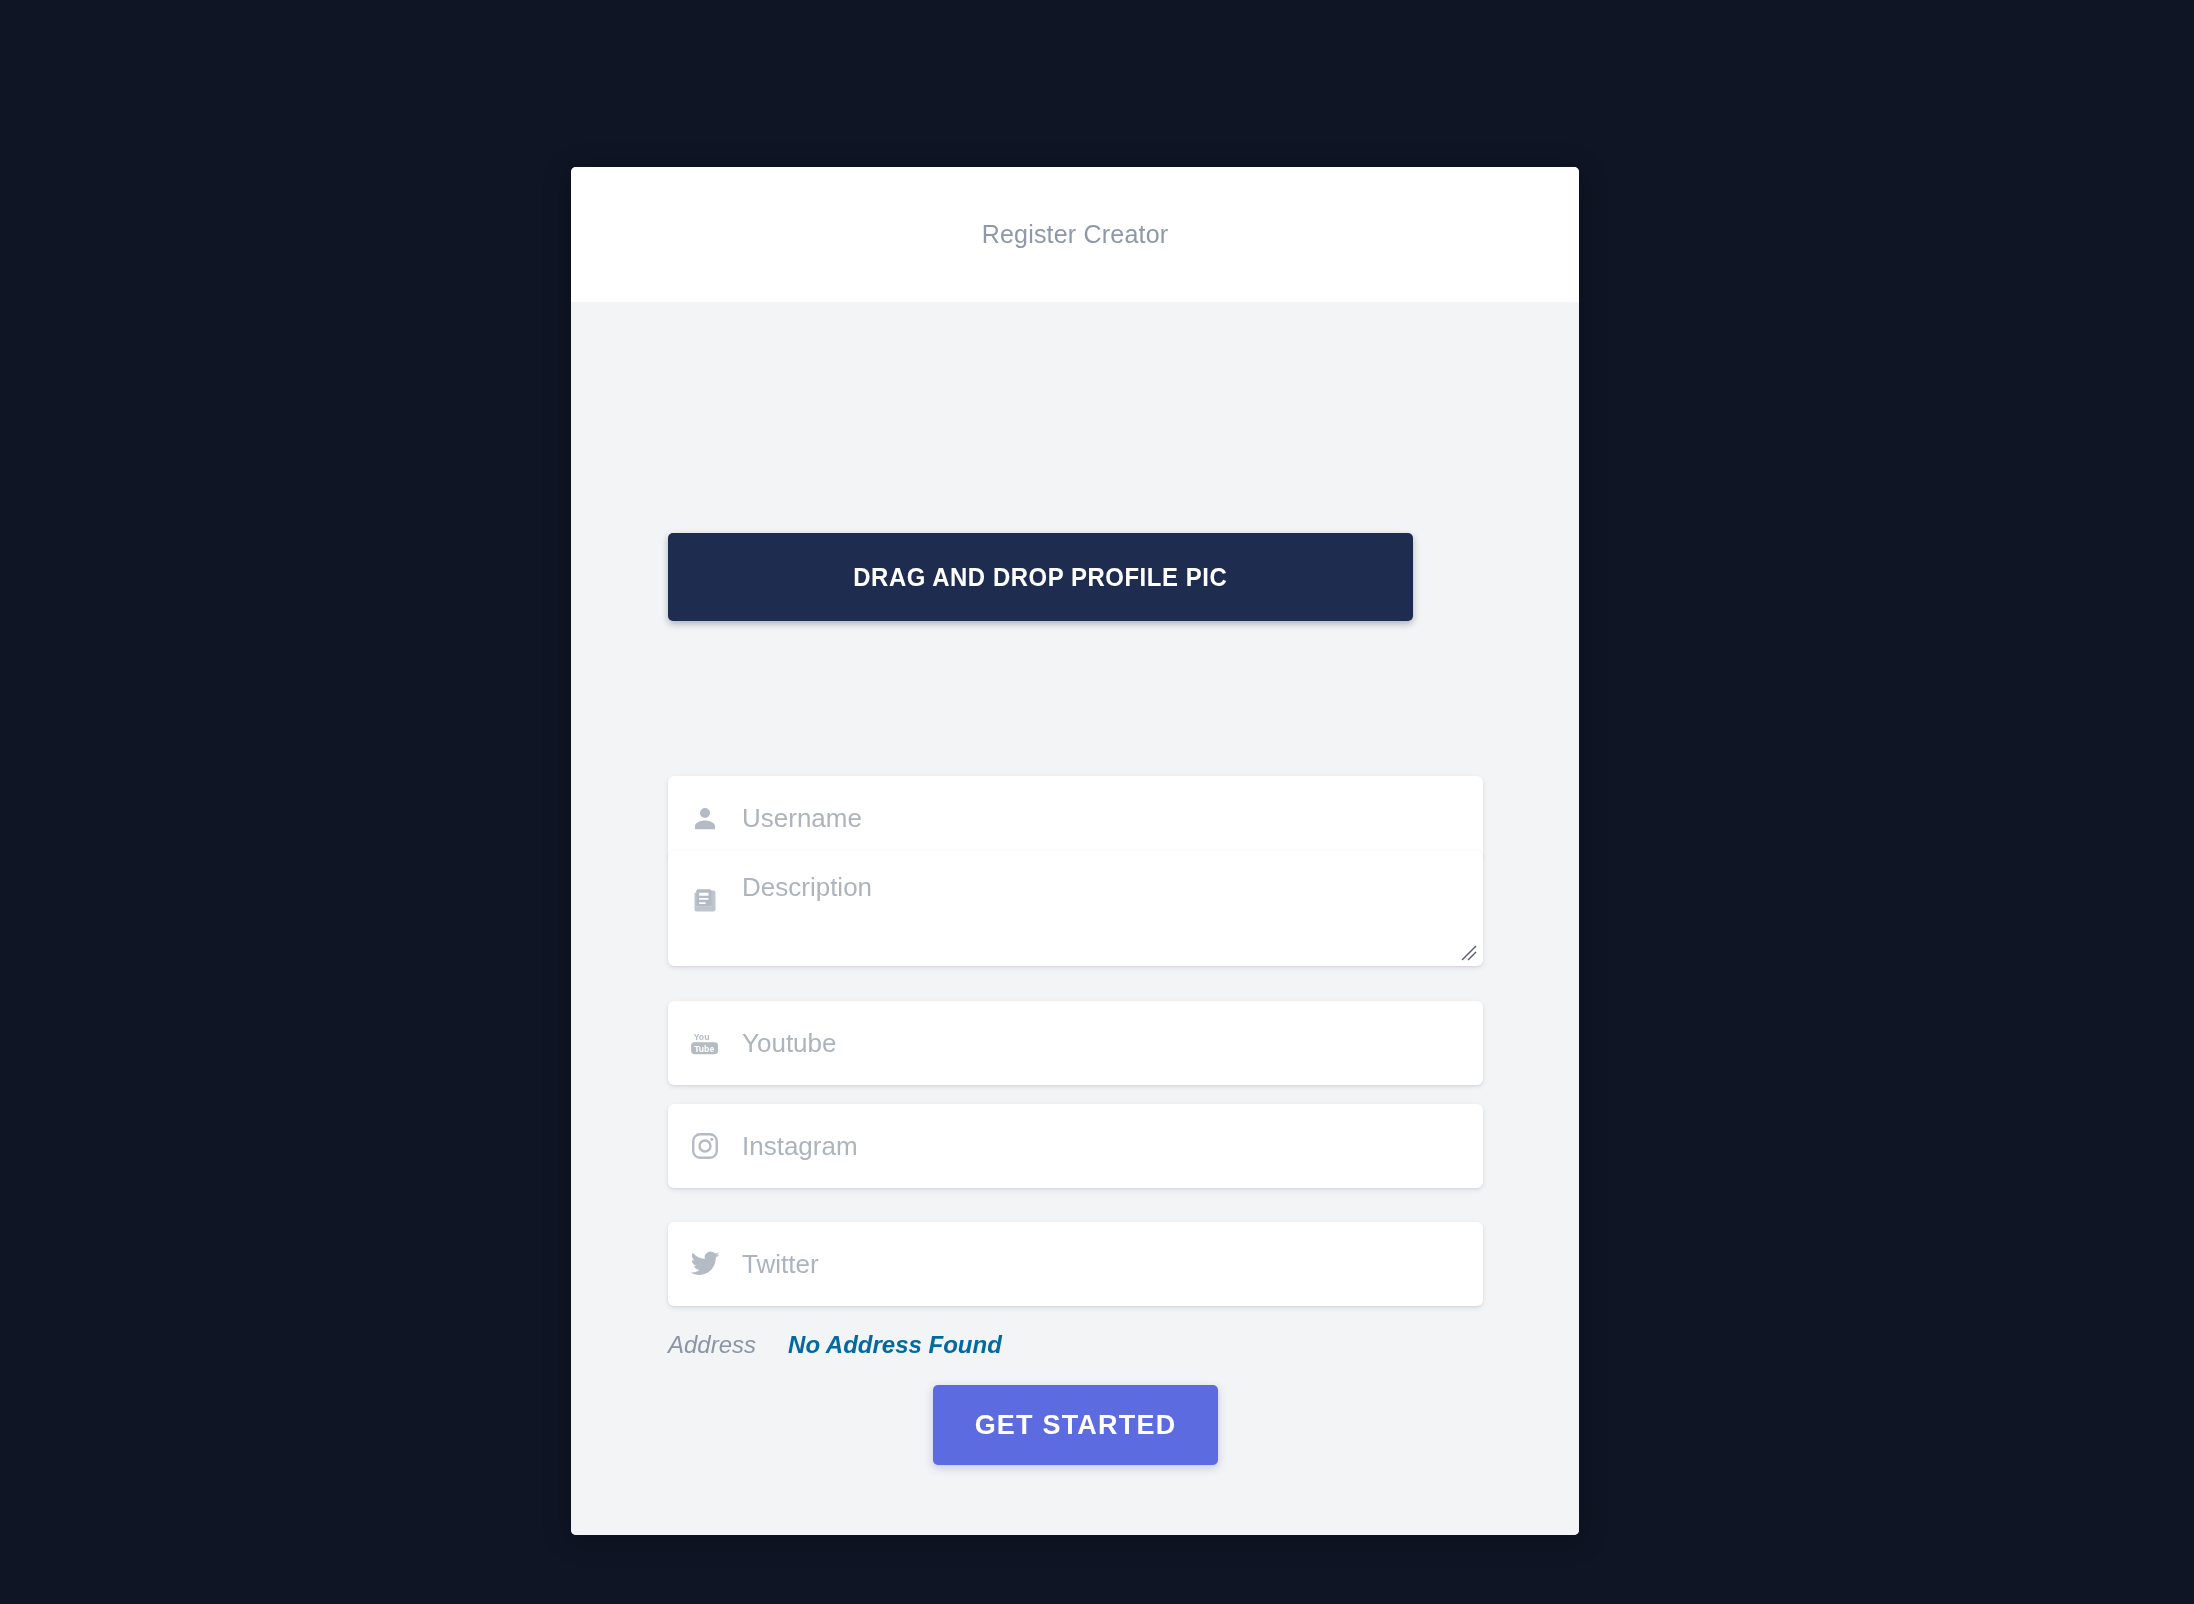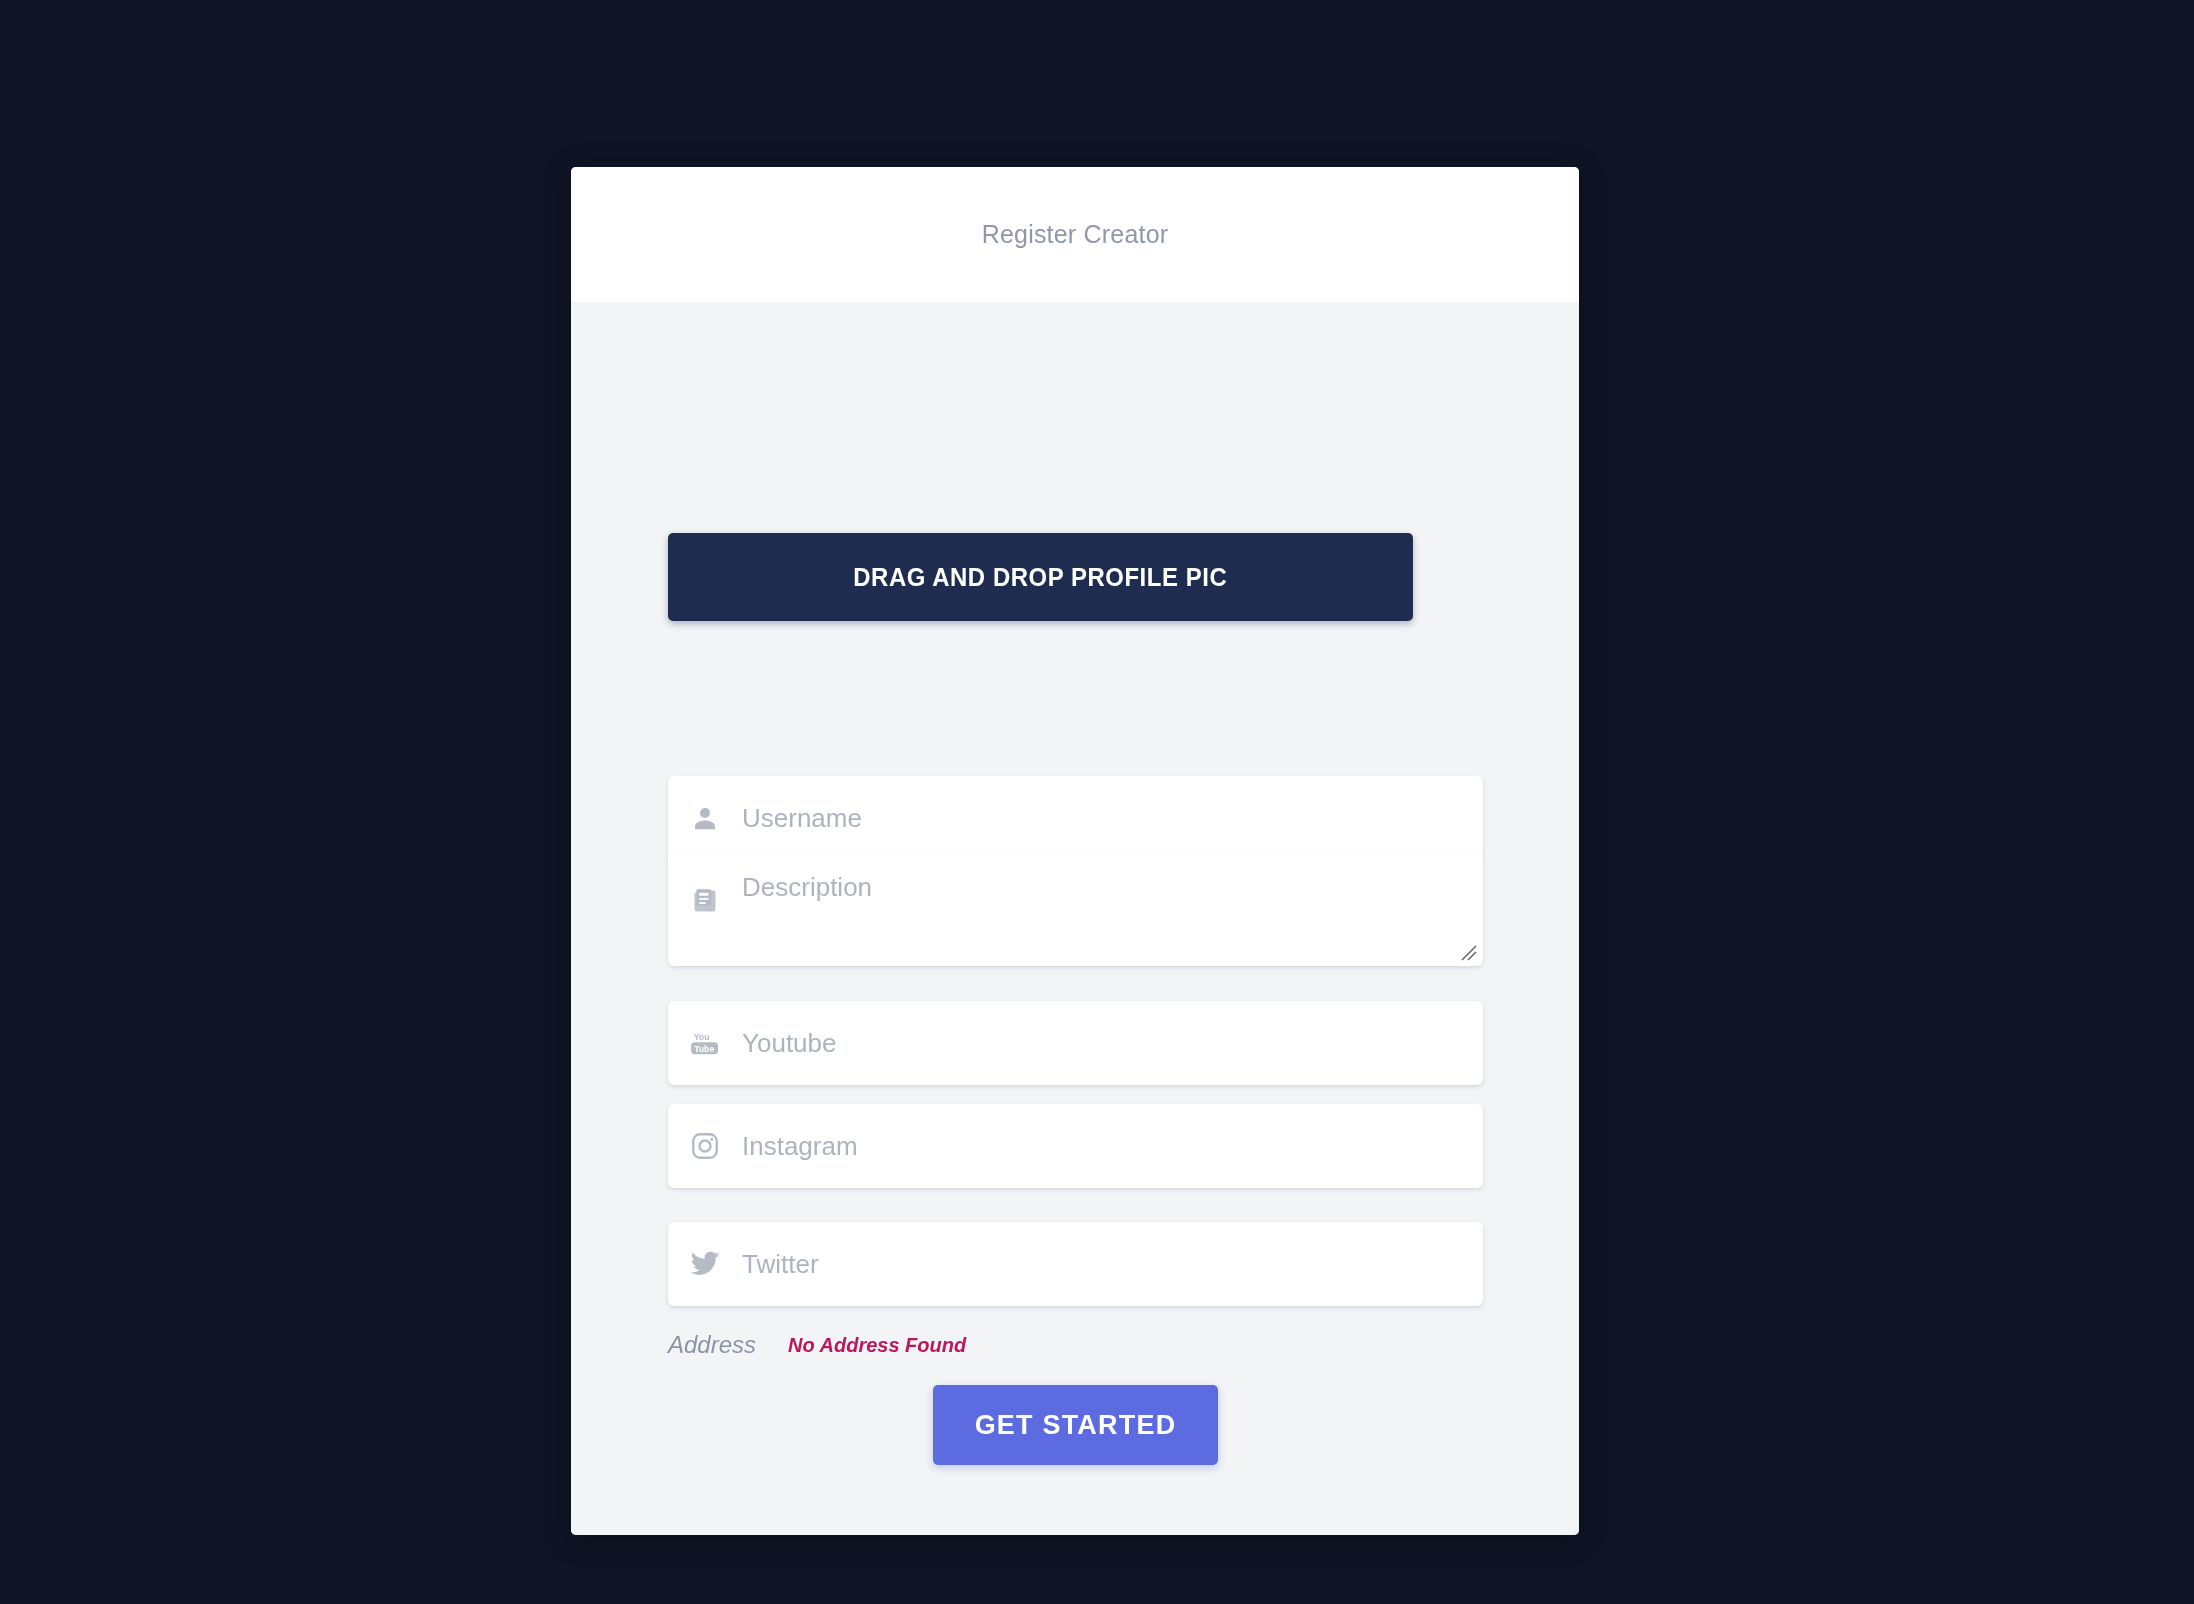--- a/index.html
+++ b/index.html
@@ -149,24 +149,24 @@
     display: flex;
     align-items: center;
     gap: 32px;
   }
   .address-label {
     font-size: 24px;
     font-style: italic;
     color: #8b95a4;
   }
   .address-value {
-    font-size: 20px;
+    font-size: 24px;
     font-style: italic;
     font-weight: 700;
-    color: #be185d;
+    color: #0369a1;
   }
 
   
   .cta {
     position: absolute;
     left: 362px;
     top: 1083px;
     width: 285px;
     height: 80px;
     background: #5c6ce0;

